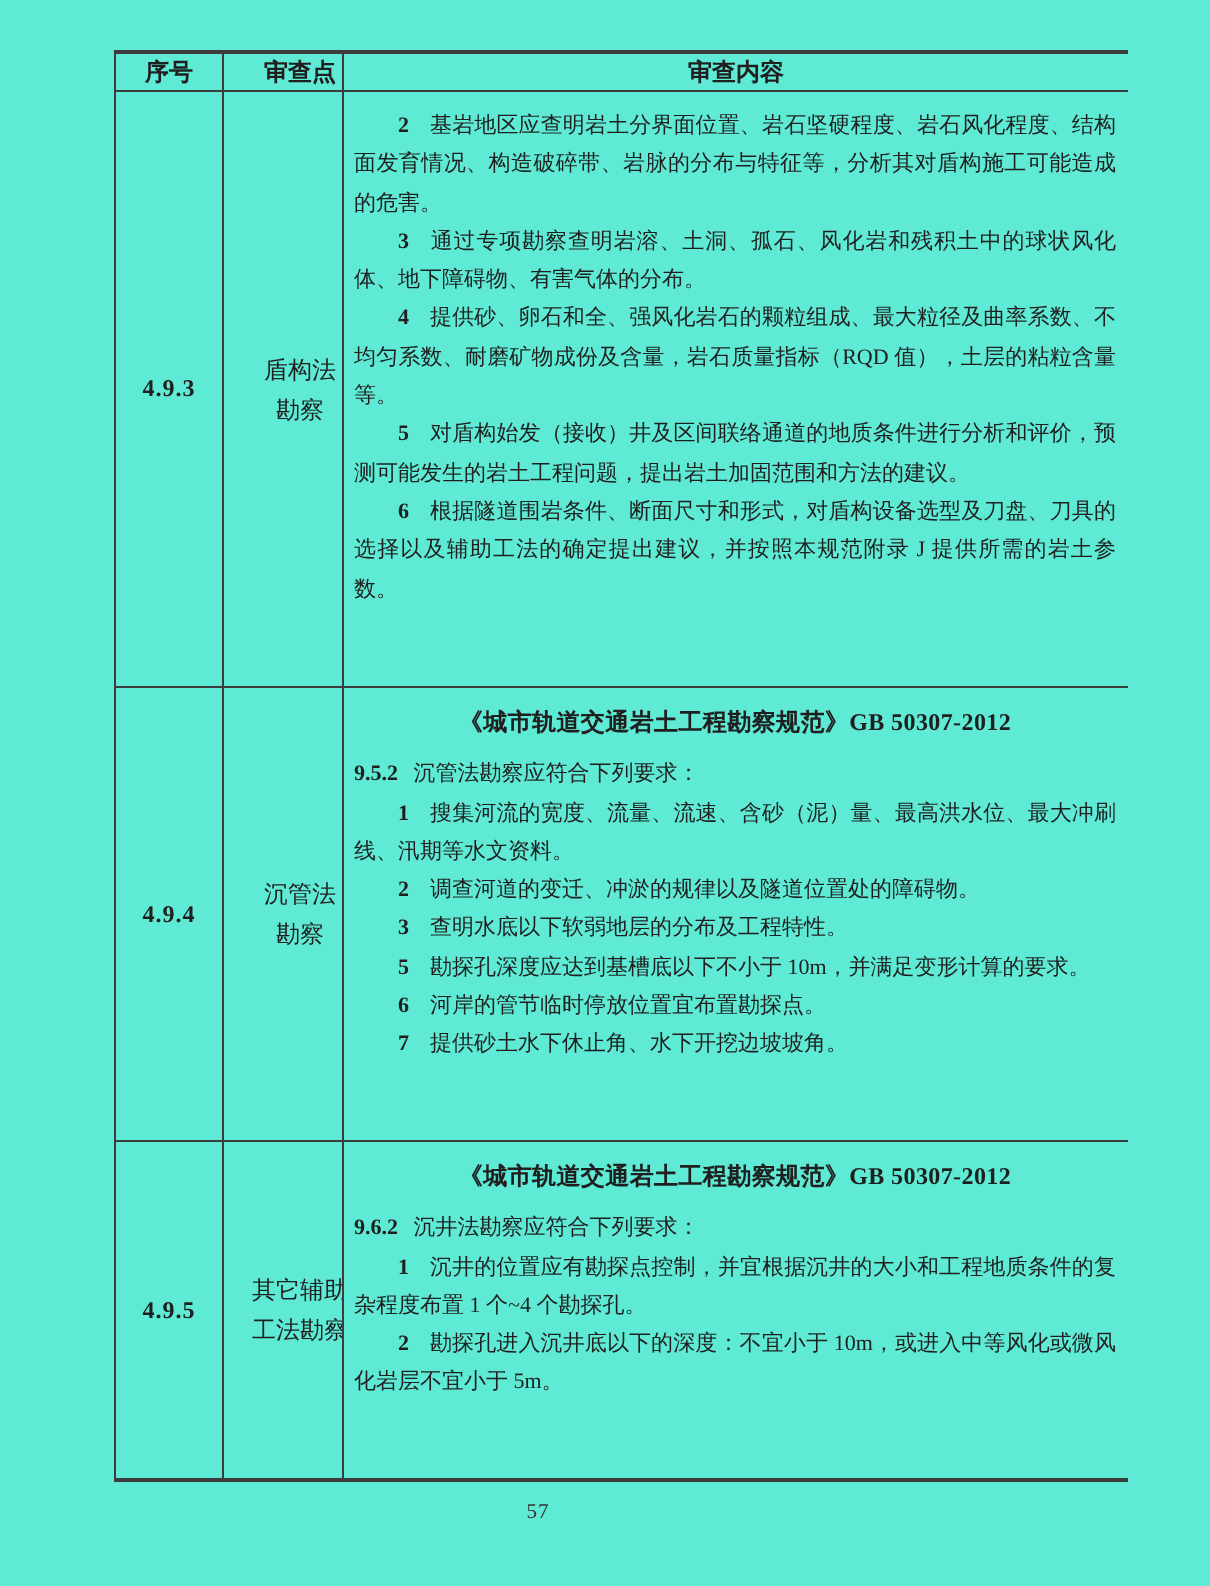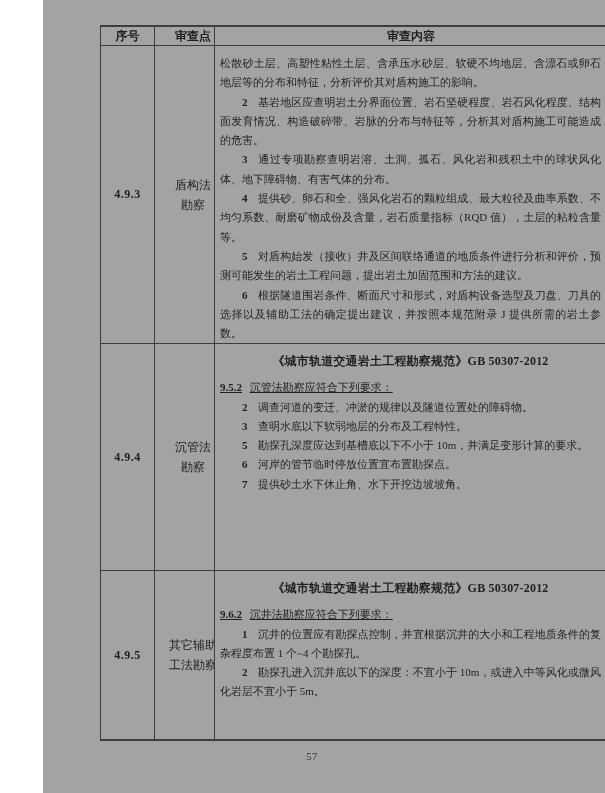--- a/index.html
+++ b/index.html
@@ -2,21 +2,21 @@
 <html><head>
 <meta charset="utf-8">
 <style>
   html,body{margin:0;padding:0;}
   body{
     width:605px;height:793px;position:relative;background:#ffffff;
     font-family:"Liberation Serif","DejaVu Serif",serif;
     color:#1f1f1f;
     -webkit-font-smoothing:antialiased;
   }
-  .page{position:absolute;inset:0;background:#a3a3a3;overflow:hidden;margin-left:43px;}
+  .page{position:absolute;inset:0;background:#5eead4;overflow:hidden;}
 
   
   .doc-table{
     position:absolute;left:57px;top:25px;width:507px;
     border-top:2px solid #3d3d3d;
     border-bottom:2px solid #3d3d3d;
     border-left:1px solid #3d3d3d;
     box-sizing:border-box;
   }
   .tr{display:flex;box-sizing:border-box;}
@@ -33,21 +33,21 @@
   .row-1{height:227px;}
   .row-2{height:169px;}
 
   .serial{font-weight:bold;font-size:12px;letter-spacing:.5px;}
   .point{font-size:12px;line-height:20px;}
   .point div{white-space:nowrap;}
 
   .content p{margin:0;font-size:11px;line-height:19.3px;text-align:justify;}
   .content p.item{text-indent:2em;}
   .content p.para{text-indent:0;}
-  .content p.clause{text-indent:0;text-decoration:underline;}
+  .content p.clause{text-indent:0;}
   .content p.heading{
     text-align:center;font-weight:bold;font-size:12px;
     margin:0 0 7px 0;text-indent:0;letter-spacing:.2px;
   }
   .content b.num{font-weight:bold;margin-right:.95em;}
   .content p.clause b.num{margin-right:.7em;}
 
   .footer{
     position:absolute;left:0;top:751px;width:538px;text-align:center;
     font-size:10.5px;color:#333;letter-spacing:.5px;
@@ -65,37 +65,37 @@
       <div class="td c3">审查内容</div>
     </div>
 
   <div class="tr row-0">
         <div class="td c1 serial">4.9.3</div>
         <div class="td c2 point">
           <div>盾构法</div>
           <div>勘察</div>
         </div>
         <div class="td c3 content">
-          <p class="para">松散砂土层、高塑性粘性土层、含承压水砂层、软硬不均地层、含漂石或卵石地层等的分布和特征，分析评价其对盾构施工的影响。</p>
           <p class="item"><b class="num">2</b>基岩地区应查明岩土分界面位置、岩石坚硬程度、岩石风化程度、结构面发育情况、构造破碎带、岩脉的分布与特征等，分析其对盾构施工可能造成的危害。</p>
           <p class="item"><b class="num">3</b>通过专项勘察查明岩溶、土洞、孤石、风化岩和残积土中的球状风化体、地下障碍物、有害气体的分布。</p>
           <p class="item"><b class="num">4</b>提供砂、卵石和全、强风化岩石的颗粒组成、最大粒径及曲率系数、不均匀系数、耐磨矿物成份及含量，岩石质量指标（RQD 值），土层的粘粒含量等。</p>
           <p class="item"><b class="num">5</b>对盾构始发（接收）井及区间联络通道的地质条件进行分析和评价，预测可能发生的岩土工程问题，提出岩土加固范围和方法的建议。</p>
           <p class="item"><b class="num">6</b>根据隧道围岩条件、断面尺寸和形式，对盾构设备选型及刀盘、刀具的选择以及辅助工法的确定提出建议，并按照本规范附录 J 提供所需的岩土参数。</p>
         </div>
       </div>
       <div class="tr row-1">
         <div class="td c1 serial">4.9.4</div>
         <div class="td c2 point">
           <div>沉管法</div>
           <div>勘察</div>
         </div>
         <div class="td c3 content">
           <p class="heading">《城市轨道交通岩土工程勘察规范》GB 50307-2012</p>
           <p class="clause"><b class="num">9.5.2</b>沉管法勘察应符合下列要求：</p>
+          <p class="item"><b class="num">1</b>搜集河流的宽度、流量、流速、含砂（泥）量、最高洪水位、最大冲刷线、汛期等水文资料。</p>
           <p class="item"><b class="num">2</b>调查河道的变迁、冲淤的规律以及隧道位置处的障碍物。</p>
           <p class="item"><b class="num">3</b>查明水底以下软弱地层的分布及工程特性。</p>
           <p class="item"><b class="num">5</b>勘探孔深度应达到基槽底以下不小于 10m，并满足变形计算的要求。</p>
           <p class="item"><b class="num">6</b>河岸的管节临时停放位置宜布置勘探点。</p>
           <p class="item"><b class="num">7</b>提供砂土水下休止角、水下开挖边坡坡角。</p>
         </div>
       </div>
       <div class="tr row-2">
         <div class="td c1 serial">4.9.5</div>
         <div class="td c2 point">

